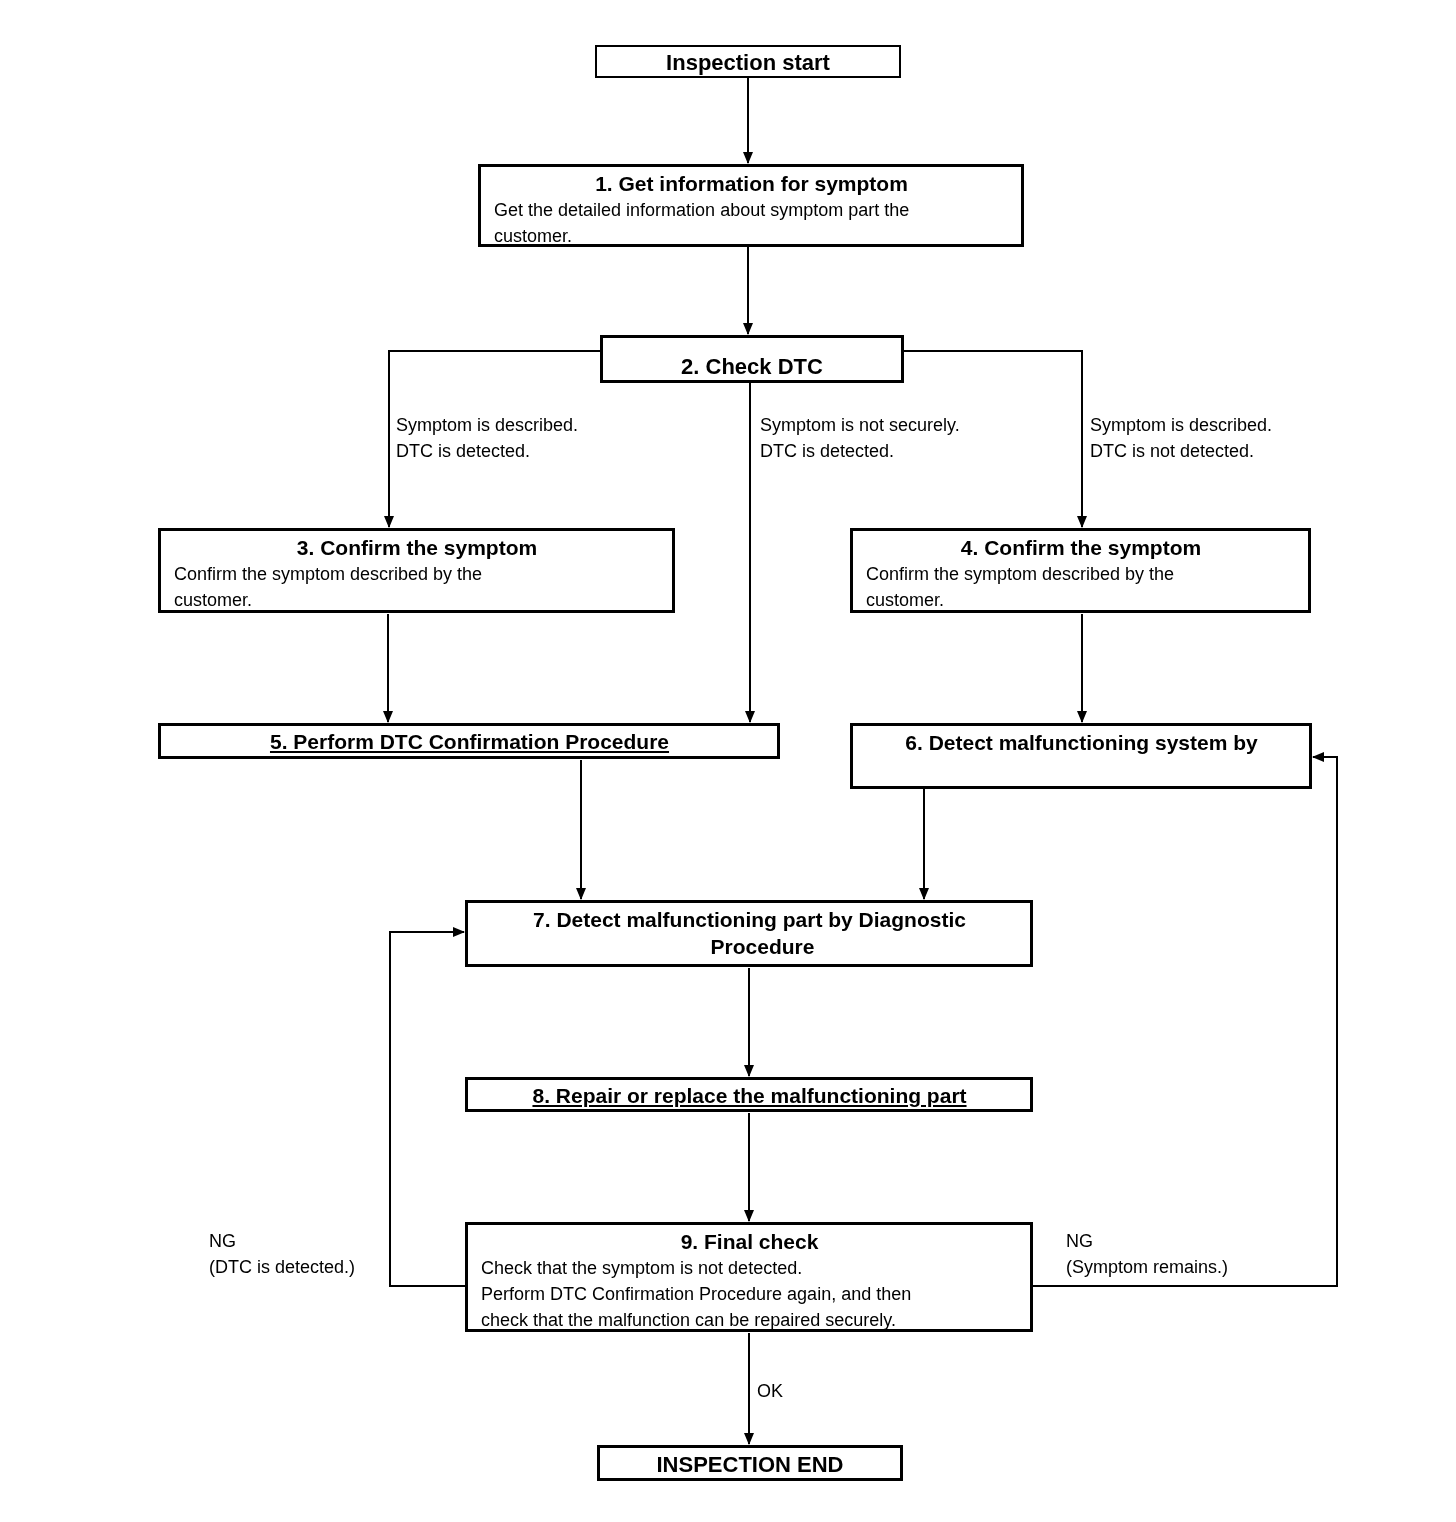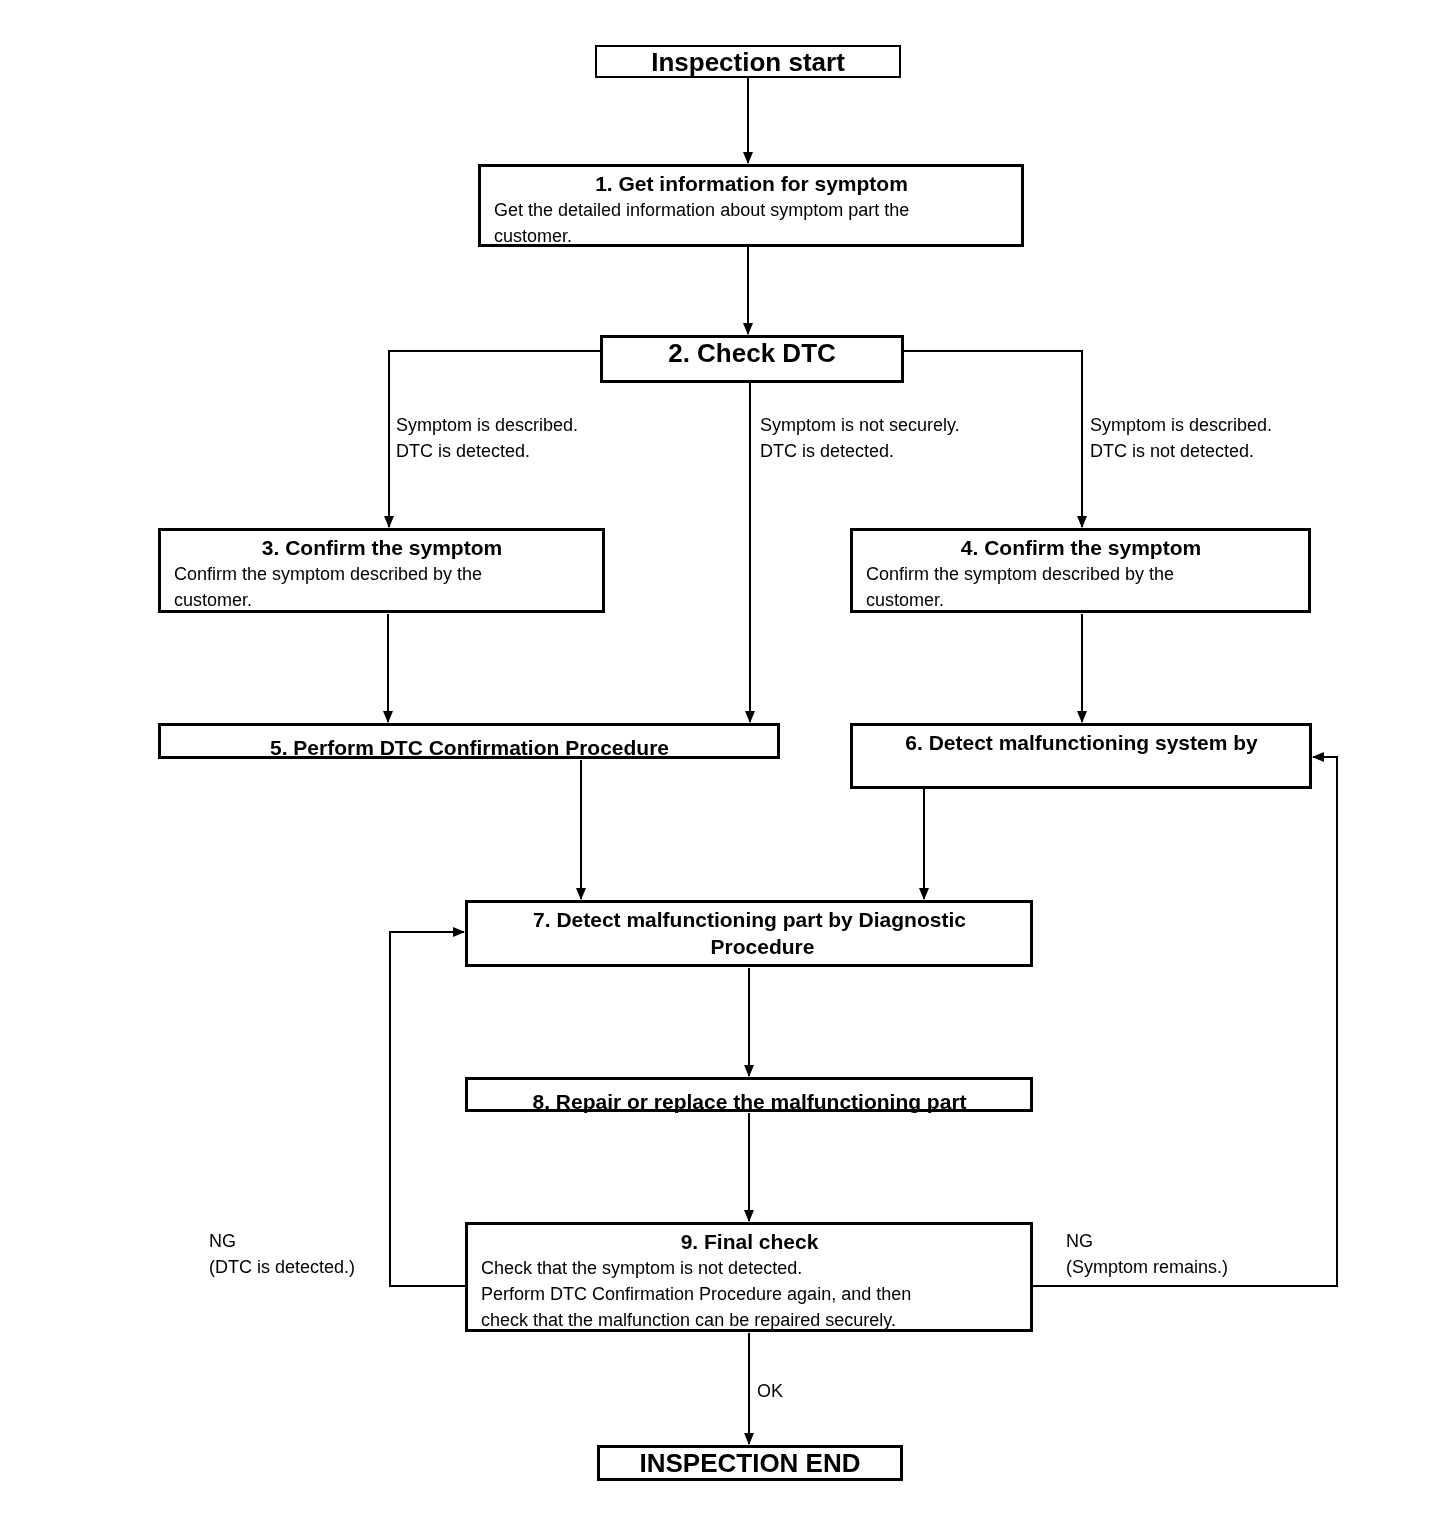--- a/index.html
+++ b/index.html
@@ -13,28 +13,28 @@
   .wires { position:absolute; left:0; top:0; }
   .wires path { fill:none; stroke:#000; stroke-width:2; }
   .node {
     position:absolute;
     background:#fff;
     border:3px solid #000;
     box-sizing:border-box;
   }
   .node.thin { border-width:2px; }
   .term {
-    display:flex; align-items:flex-start; justify-content:center;
-    font-weight:bold; font-size:26px;
+    display:flex; align-items:flex-end; justify-content:center;
+    font-weight:bold; font-size:22px;
   }
   .pad { padding:3px 12px 4px 13px; }
   .t { font-weight:bold; font-size:21px; line-height:27px; white-space:nowrap;text-align:center; }
   .b { font-weight:normal; font-size:18px; line-height:26px; white-space:nowrap; }
   .indent2 { padding-left:26px; }
-  .vcenter1 { padding-top:8px; }
+  .vcenter1 { padding-top:2px;text-decoration:underline; }
   .lbl {
     position:absolute;
     font-size:18px; line-height:26px;
     white-space:nowrap;
   }
 </style>
 </head>
 <body>
 
 <div class="canvas">
@@ -68,21 +68,21 @@
   <div class="node pad" style="left:478px;top:164px;width:546px;height:83px">
     <div class="t">1. Get information for symptom</div>
     <div class="b">Get the detailed information about symptom part the</div>
     <div class="b">customer.</div>
   </div>
 
   <div class="node term" style="left:600px;top:335px;width:304px;height:48px">
     <span>2. Check DTC</span>
   </div>
 
-  <div class="node pad" style="left:158px;top:528px;width:447px;height:85px">
+  <div class="node pad" style="left:158px;top:528px;width:517px;height:85px">
     <div class="t">3. Confirm the symptom</div>
     <div class="b">Confirm the symptom described by the</div>
     <div class="b">customer.</div>
   </div>
 
   <div class="node pad" style="left:850px;top:528px;width:461px;height:85px">
     <div class="t">4. Confirm the symptom</div>
     <div class="b">Confirm the symptom described by the</div>
     <div class="b">customer.</div>
   </div>

